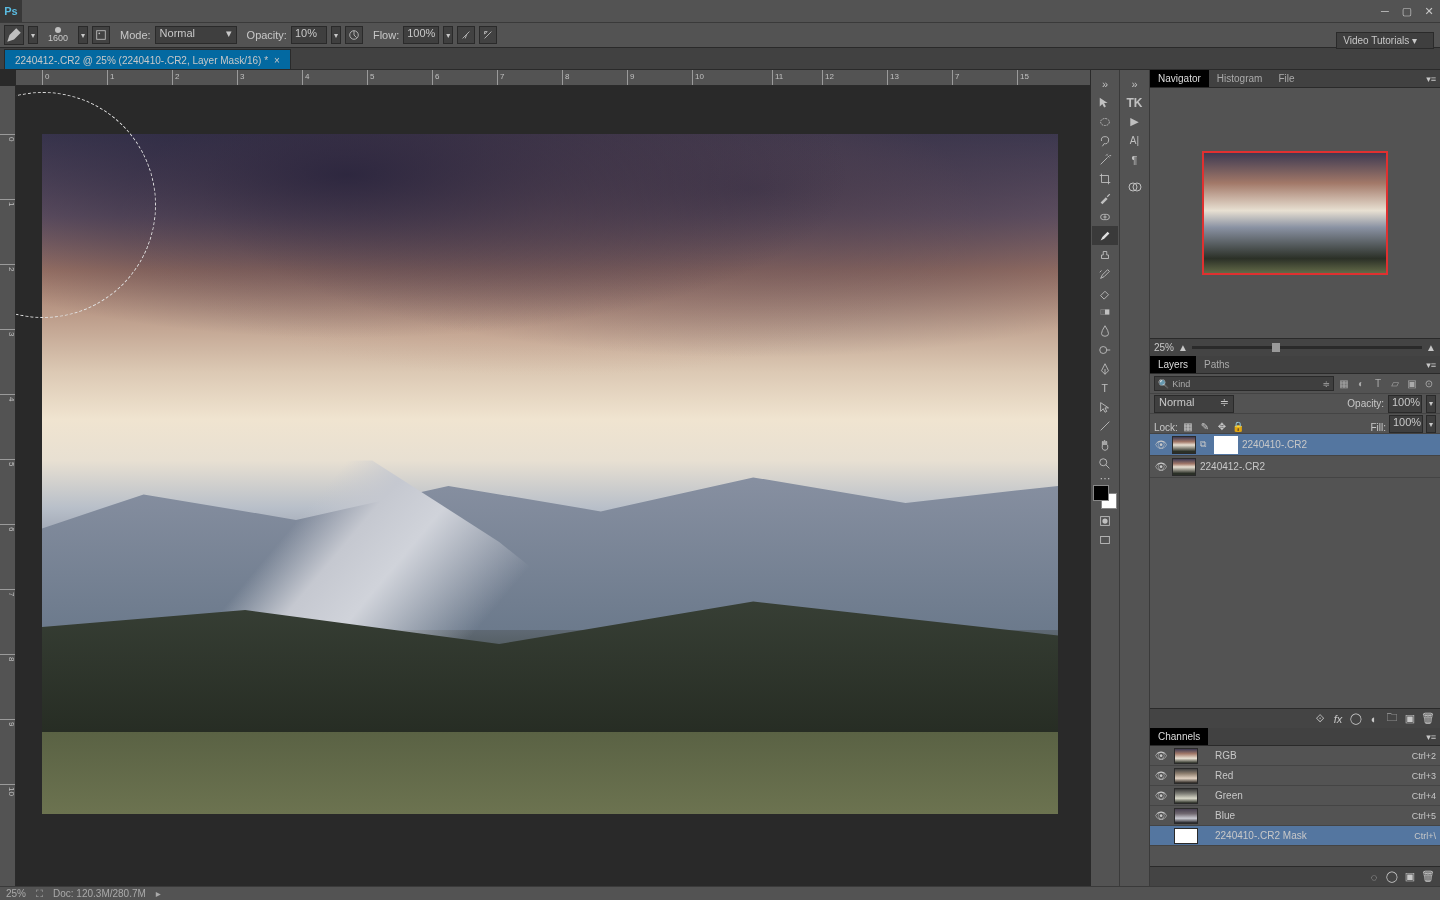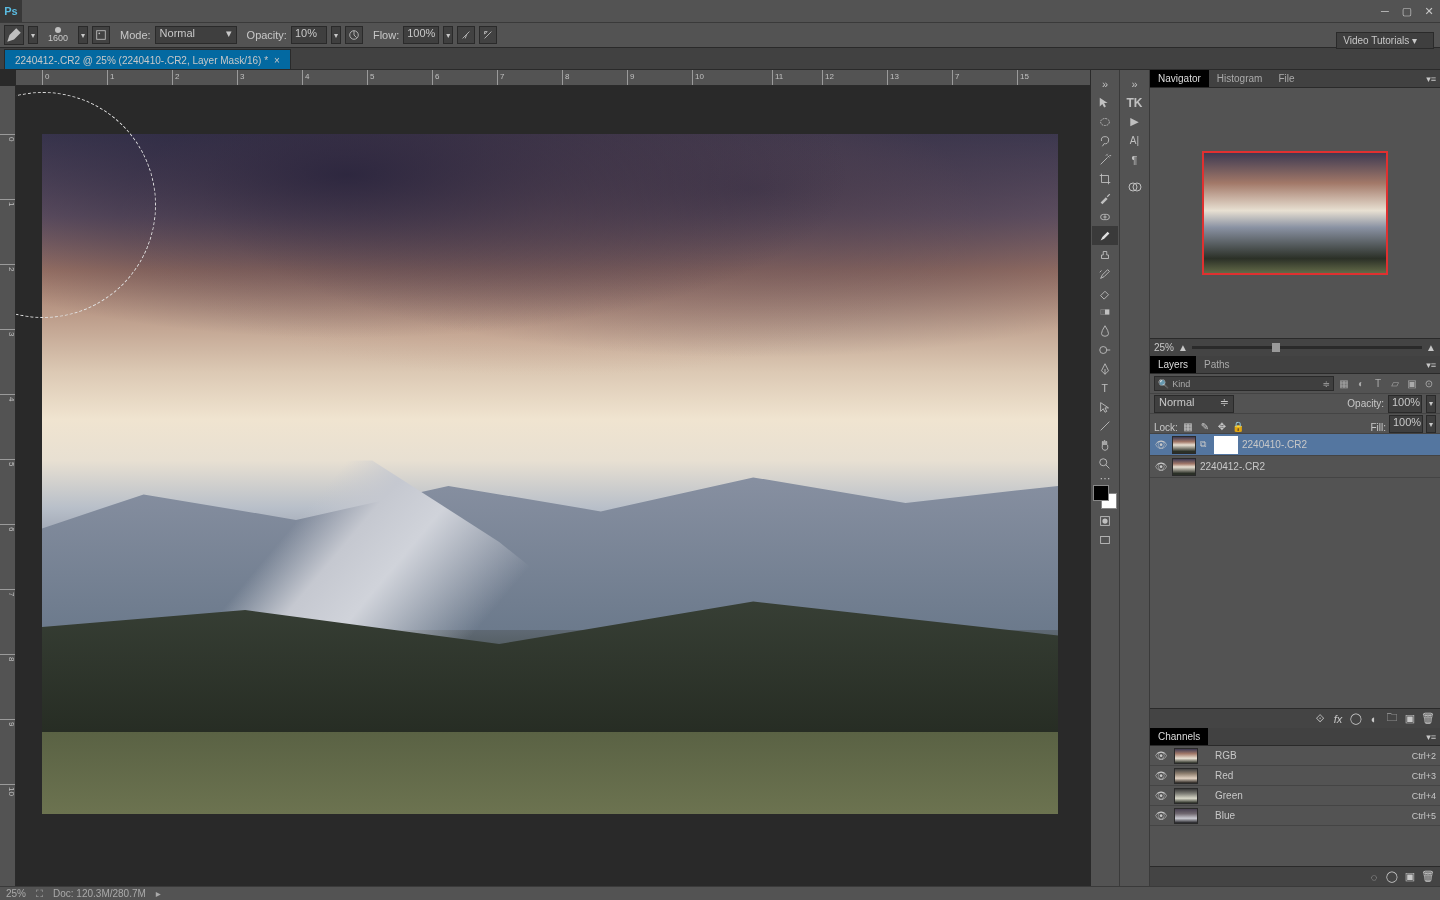--- a/index.html
+++ b/index.html
@@ -431,20 +431,26 @@
           <div class="chan-thumb" style="background:linear-gradient(to bottom,#383838,#808078,#d8d8c8,#282c24)"></div>
           <div class="chan-name">Green</div>
           <div class="chan-short">Ctrl+4</div>
         </div>
         <div class="chan-row">
           <div class="eye">👁</div>
           <div class="chan-thumb" style="background:linear-gradient(to bottom,#484050,#706870,#c8c8d0,#202024)"></div>
           <div class="chan-name">Blue</div>
           <div class="chan-short">Ctrl+5</div>
         </div>
+        <div class="chan-row selected">
+          <div class="eye"></div>
+          <div class="chan-thumb" style="background:#fff"></div>
+          <div class="chan-name">2240410-.CR2 Mask</div>
+          <div class="chan-short">Ctrl+\</div>
+        </div>
       </div>
       <div class="layers-footer">
         <div class="foot-ico">◌</div>
         <div class="foot-ico">◯</div>
         <div class="foot-ico">▣</div>
         <div class="foot-ico">🗑</div>
       </div>
     </div>
   </div>
 </div>

